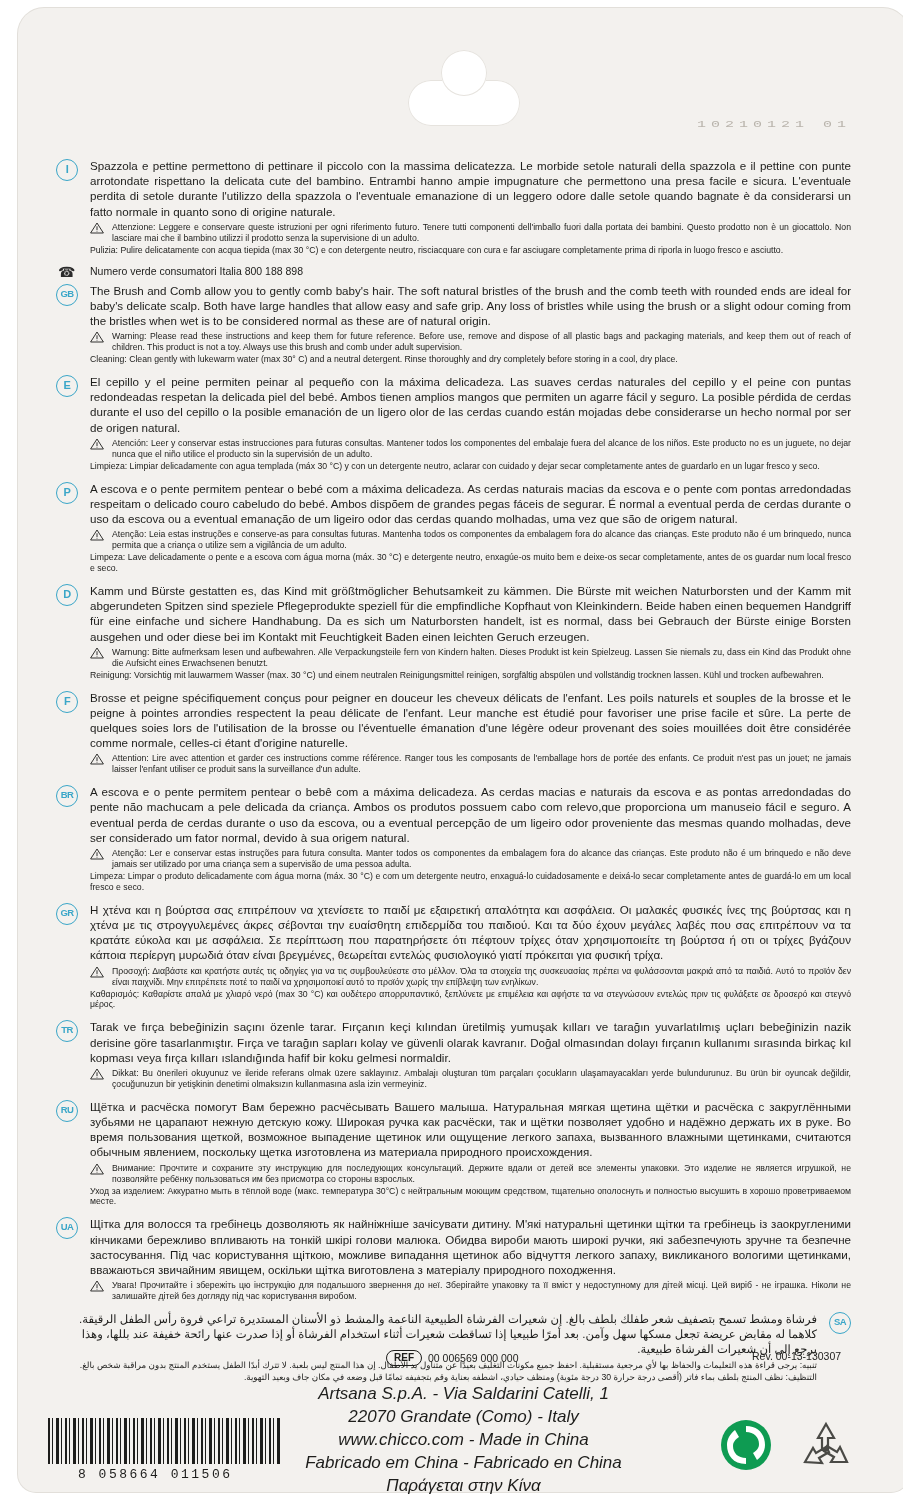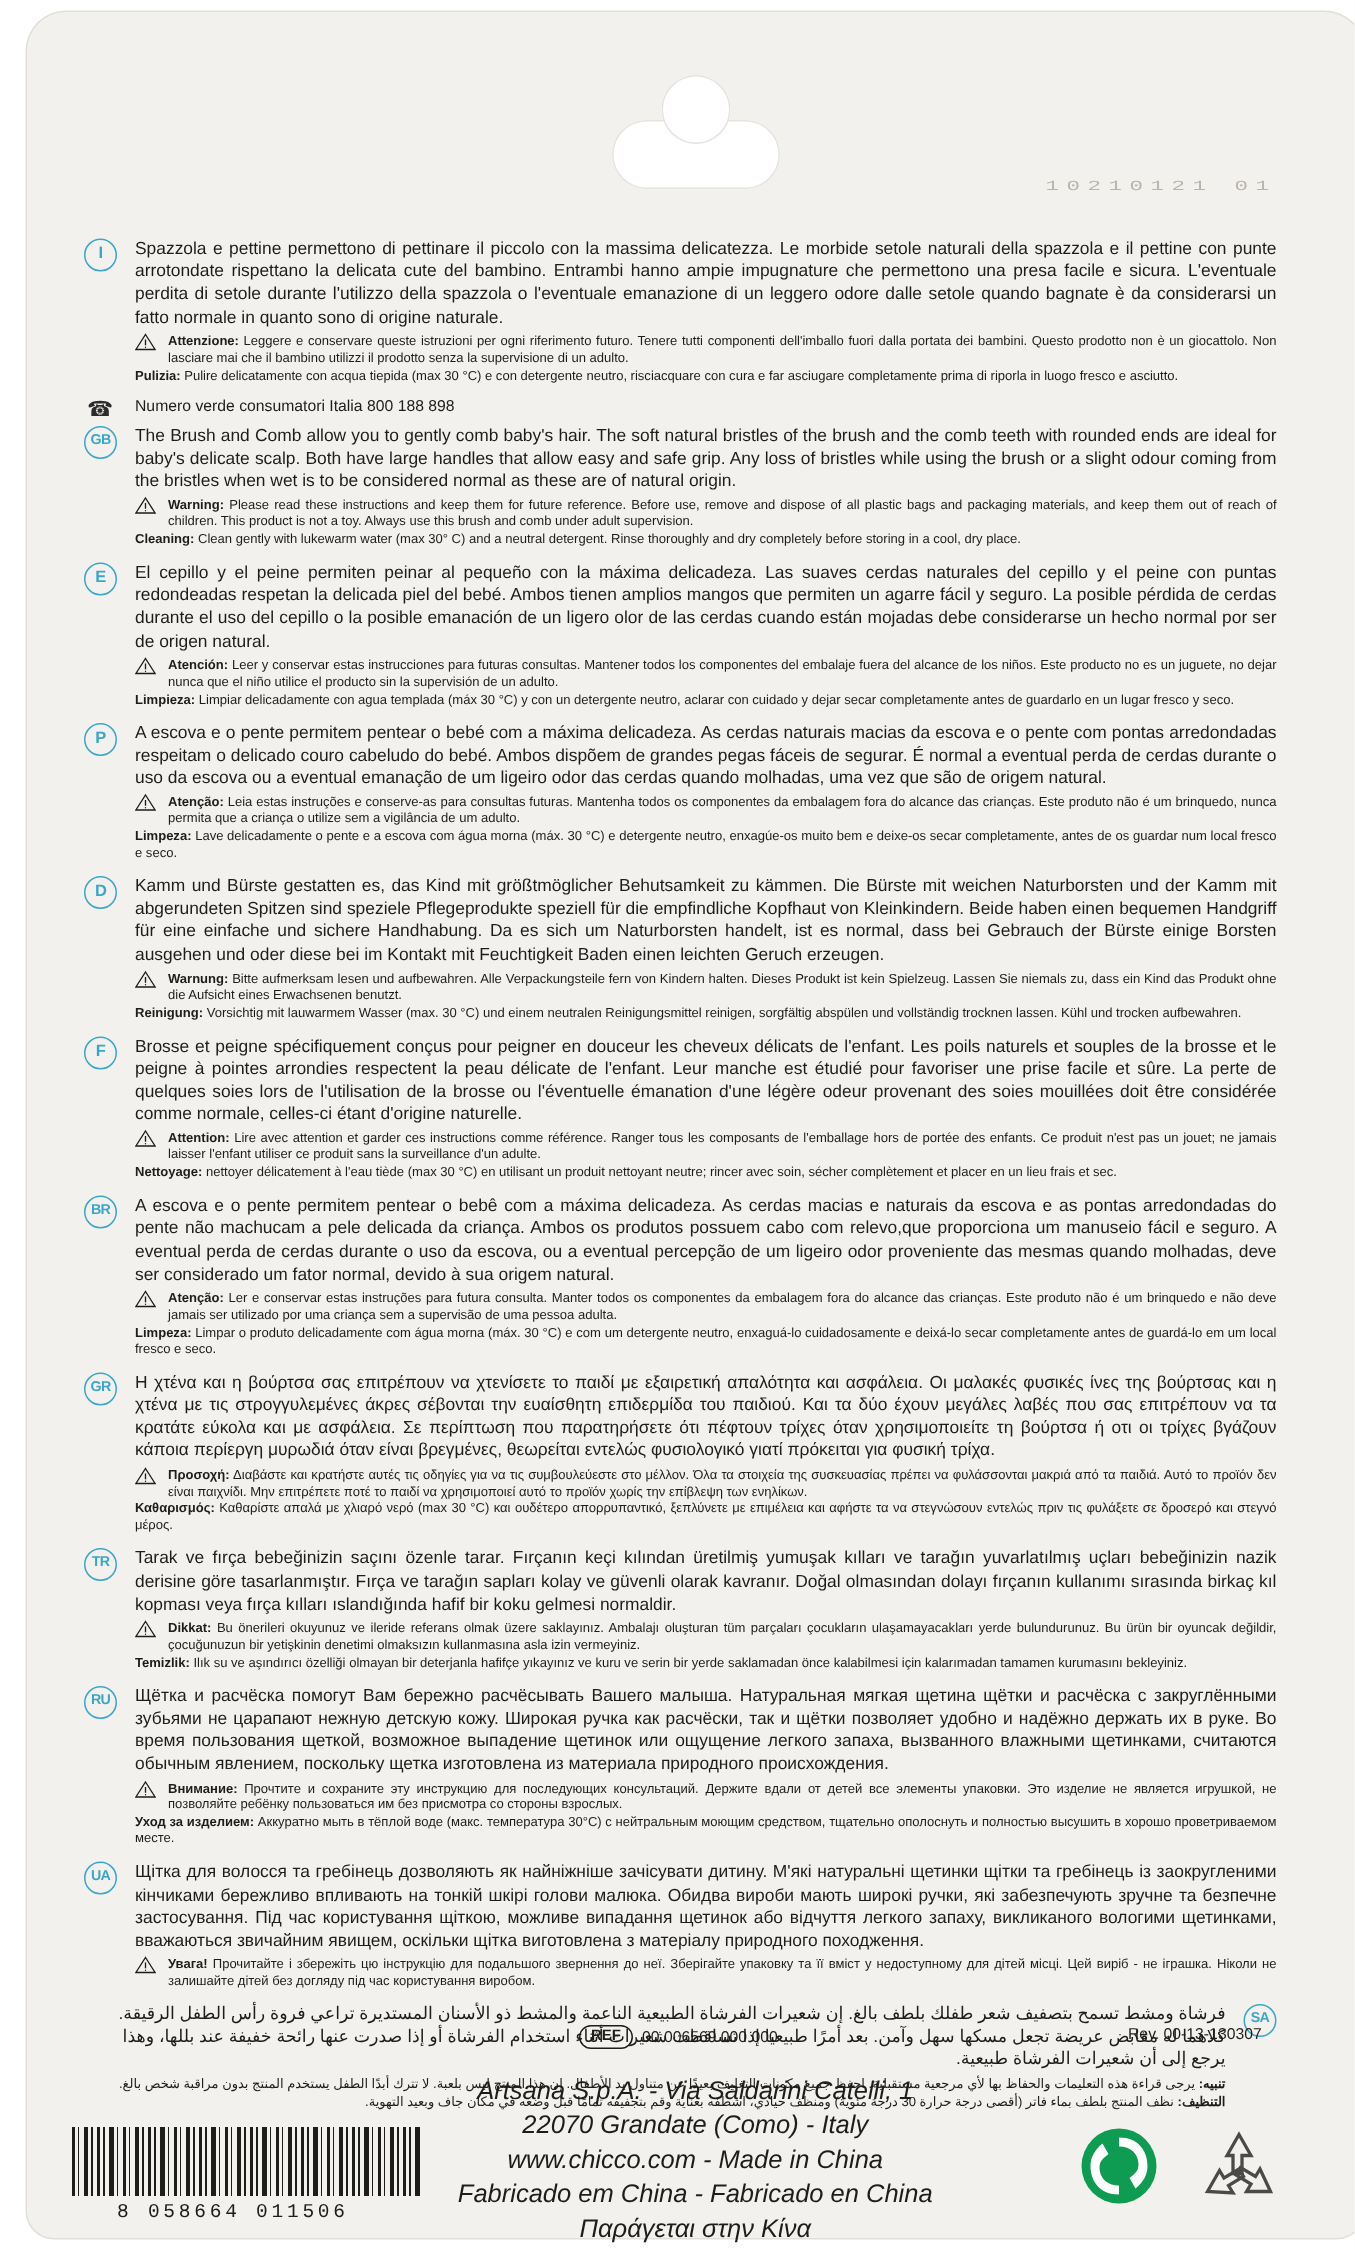--- a/index.html
+++ b/index.html
@@ -111,21 +111,21 @@
     top: 1px;
     width: 0;
     height: 0;
     border-left: 7px solid transparent;
     border-right: 7px solid transparent;
     border-bottom: 12px solid transparent;
     box-sizing: border-box;
   }
   .warn-tri svg { position: absolute; left: -7px; top: -1px; }
   .note-label {
-    font-weight: bold;
+    font-weight: normal;
   }
   .plain-note {
     font-size: 8.7px;
     line-height: 1.26;
     color: #1d1d1b;
     text-align: justify;
     margin: 0 0 1px 0;
   }
   .phone-line {
     position: relative;
@@ -344,23 +344,20 @@
       <p class="note">
         <span class="warn-tri">
           <svg width="14" height="12" viewBox="0 0 14 12">
               <polygon points="7,1 13.4,11 0.6,11" fill="none" stroke="#1d1d1b" stroke-width="0.9"></polygon>
               <line x1="7" y1="4.3" x2="7" y2="8.2" stroke="#1d1d1b" stroke-width="0.9"></line>
               <circle cx="7" cy="9.5" r="0.45" fill="#1d1d1b"></circle>
             </svg>
         </span>
         <span class="note-label">Attention:</span><span> Lire avec attention et garder ces instructions comme référence. Ranger tous les composants de l'emballage hors de portée des enfants. Ce produit n'est pas un jouet; ne jamais laisser l'enfant utiliser ce produit sans la surveillance d'un adulte.</span>
       </p>
-      <p class="plain-note">
-        <span class="note-label">Nettoyage:</span><span> nettoyer délicatement à l'eau tiède (max 30 °C) en utilisant un produit nettoyant neutre; rincer avec soin, sécher complètement et placer en un lieu frais et sec.</span>
-      </p>
     </div>
 
     <div class="lang-block">
       <div class="lang-badge two">BR</div>
       <p class="main-text">A escova e o pente permitem pentear o bebê com a máxima delicadeza. As cerdas macias e naturais da escova e as pontas arredondadas do pente  não machucam a pele delicada da criança. Ambos os produtos possuem cabo com relevo,que proporciona um manuseio fácil e seguro. A eventual perda de cerdas durante o uso da escova, ou a eventual percepção de um ligeiro odor proveniente das mesmas quando molhadas, deve ser considerado um fator normal, devido à sua origem natural.</p>
       <p class="note">
         <span class="warn-tri">
           <svg width="14" height="12" viewBox="0 0 14 12">
               <polygon points="7,1 13.4,11 0.6,11" fill="none" stroke="#1d1d1b" stroke-width="0.9"></polygon>
               <line x1="7" y1="4.3" x2="7" y2="8.2" stroke="#1d1d1b" stroke-width="0.9"></line>
@@ -397,23 +394,20 @@
       <p class="main-text">Tarak ve fırça bebeğinizin saçını özenle tarar. Fırçanın keçi kılından üretilmiş yumuşak kılları ve tarağın yuvarlatılmış uçları bebeğinizin nazik derisine göre tasarlanmıştır. Fırça ve tarağın sapları kolay ve güvenli olarak kavranır. Doğal olmasından dolayı fırçanın kullanımı sırasında birkaç kıl kopması veya fırça kılları ıslandığında hafif bir koku gelmesi normaldir.</p>
       <p class="note">
         <span class="warn-tri">
           <svg width="14" height="12" viewBox="0 0 14 12">
               <polygon points="7,1 13.4,11 0.6,11" fill="none" stroke="#1d1d1b" stroke-width="0.9"></polygon>
               <line x1="7" y1="4.3" x2="7" y2="8.2" stroke="#1d1d1b" stroke-width="0.9"></line>
               <circle cx="7" cy="9.5" r="0.45" fill="#1d1d1b"></circle>
             </svg>
         </span>
         <span class="note-label">Dikkat:</span><span> Bu önerileri okuyunuz ve ileride referans olmak üzere saklayınız. Ambalajı oluşturan tüm parçaları çocukların ulaşamayacakları yerde bulundurunuz. Bu ürün bir oyuncak değildir, çocuğunuzun bir yetişkinin denetimi olmaksızın kullanmasına asla izin vermeyiniz.</span>
-      </p>
-      <p class="plain-note">
-        <span class="note-label">Temizlik:</span><span> Ilık su ve aşındırıcı özelliği olmayan bir deterjanla hafifçe yıkayınız ve kuru ve serin bir yerde saklamadan önce kalabilmesi için kalarımadan tamamen kurumasını bekleyiniz.</span>
       </p>
     </div>
 
     <div class="lang-block">
       <div class="lang-badge two">RU</div>
       <p class="main-text">Щётка и расчёска помогут Вам бережно расчёсывать Вашего малыша. Натуральная мягкая щетина щётки и расчёска с закруглёнными зубьями не царапают нежную детскую кожу. Широкая ручка как расчёски, так и щётки позволяет удобно и надёжно держать их в руке. Во время пользования щеткой, возможное выпадение щетинок или ощущение легкого запаха, вызванного влажными щетинками, считаются обычным явлением, поскольку щетка изготовлена из материала природного происхождения.</p>
       <p class="note">
         <span class="warn-tri">
           <svg width="14" height="12" viewBox="0 0 14 12">
               <polygon points="7,1 13.4,11 0.6,11" fill="none" stroke="#1d1d1b" stroke-width="0.9"></polygon>

